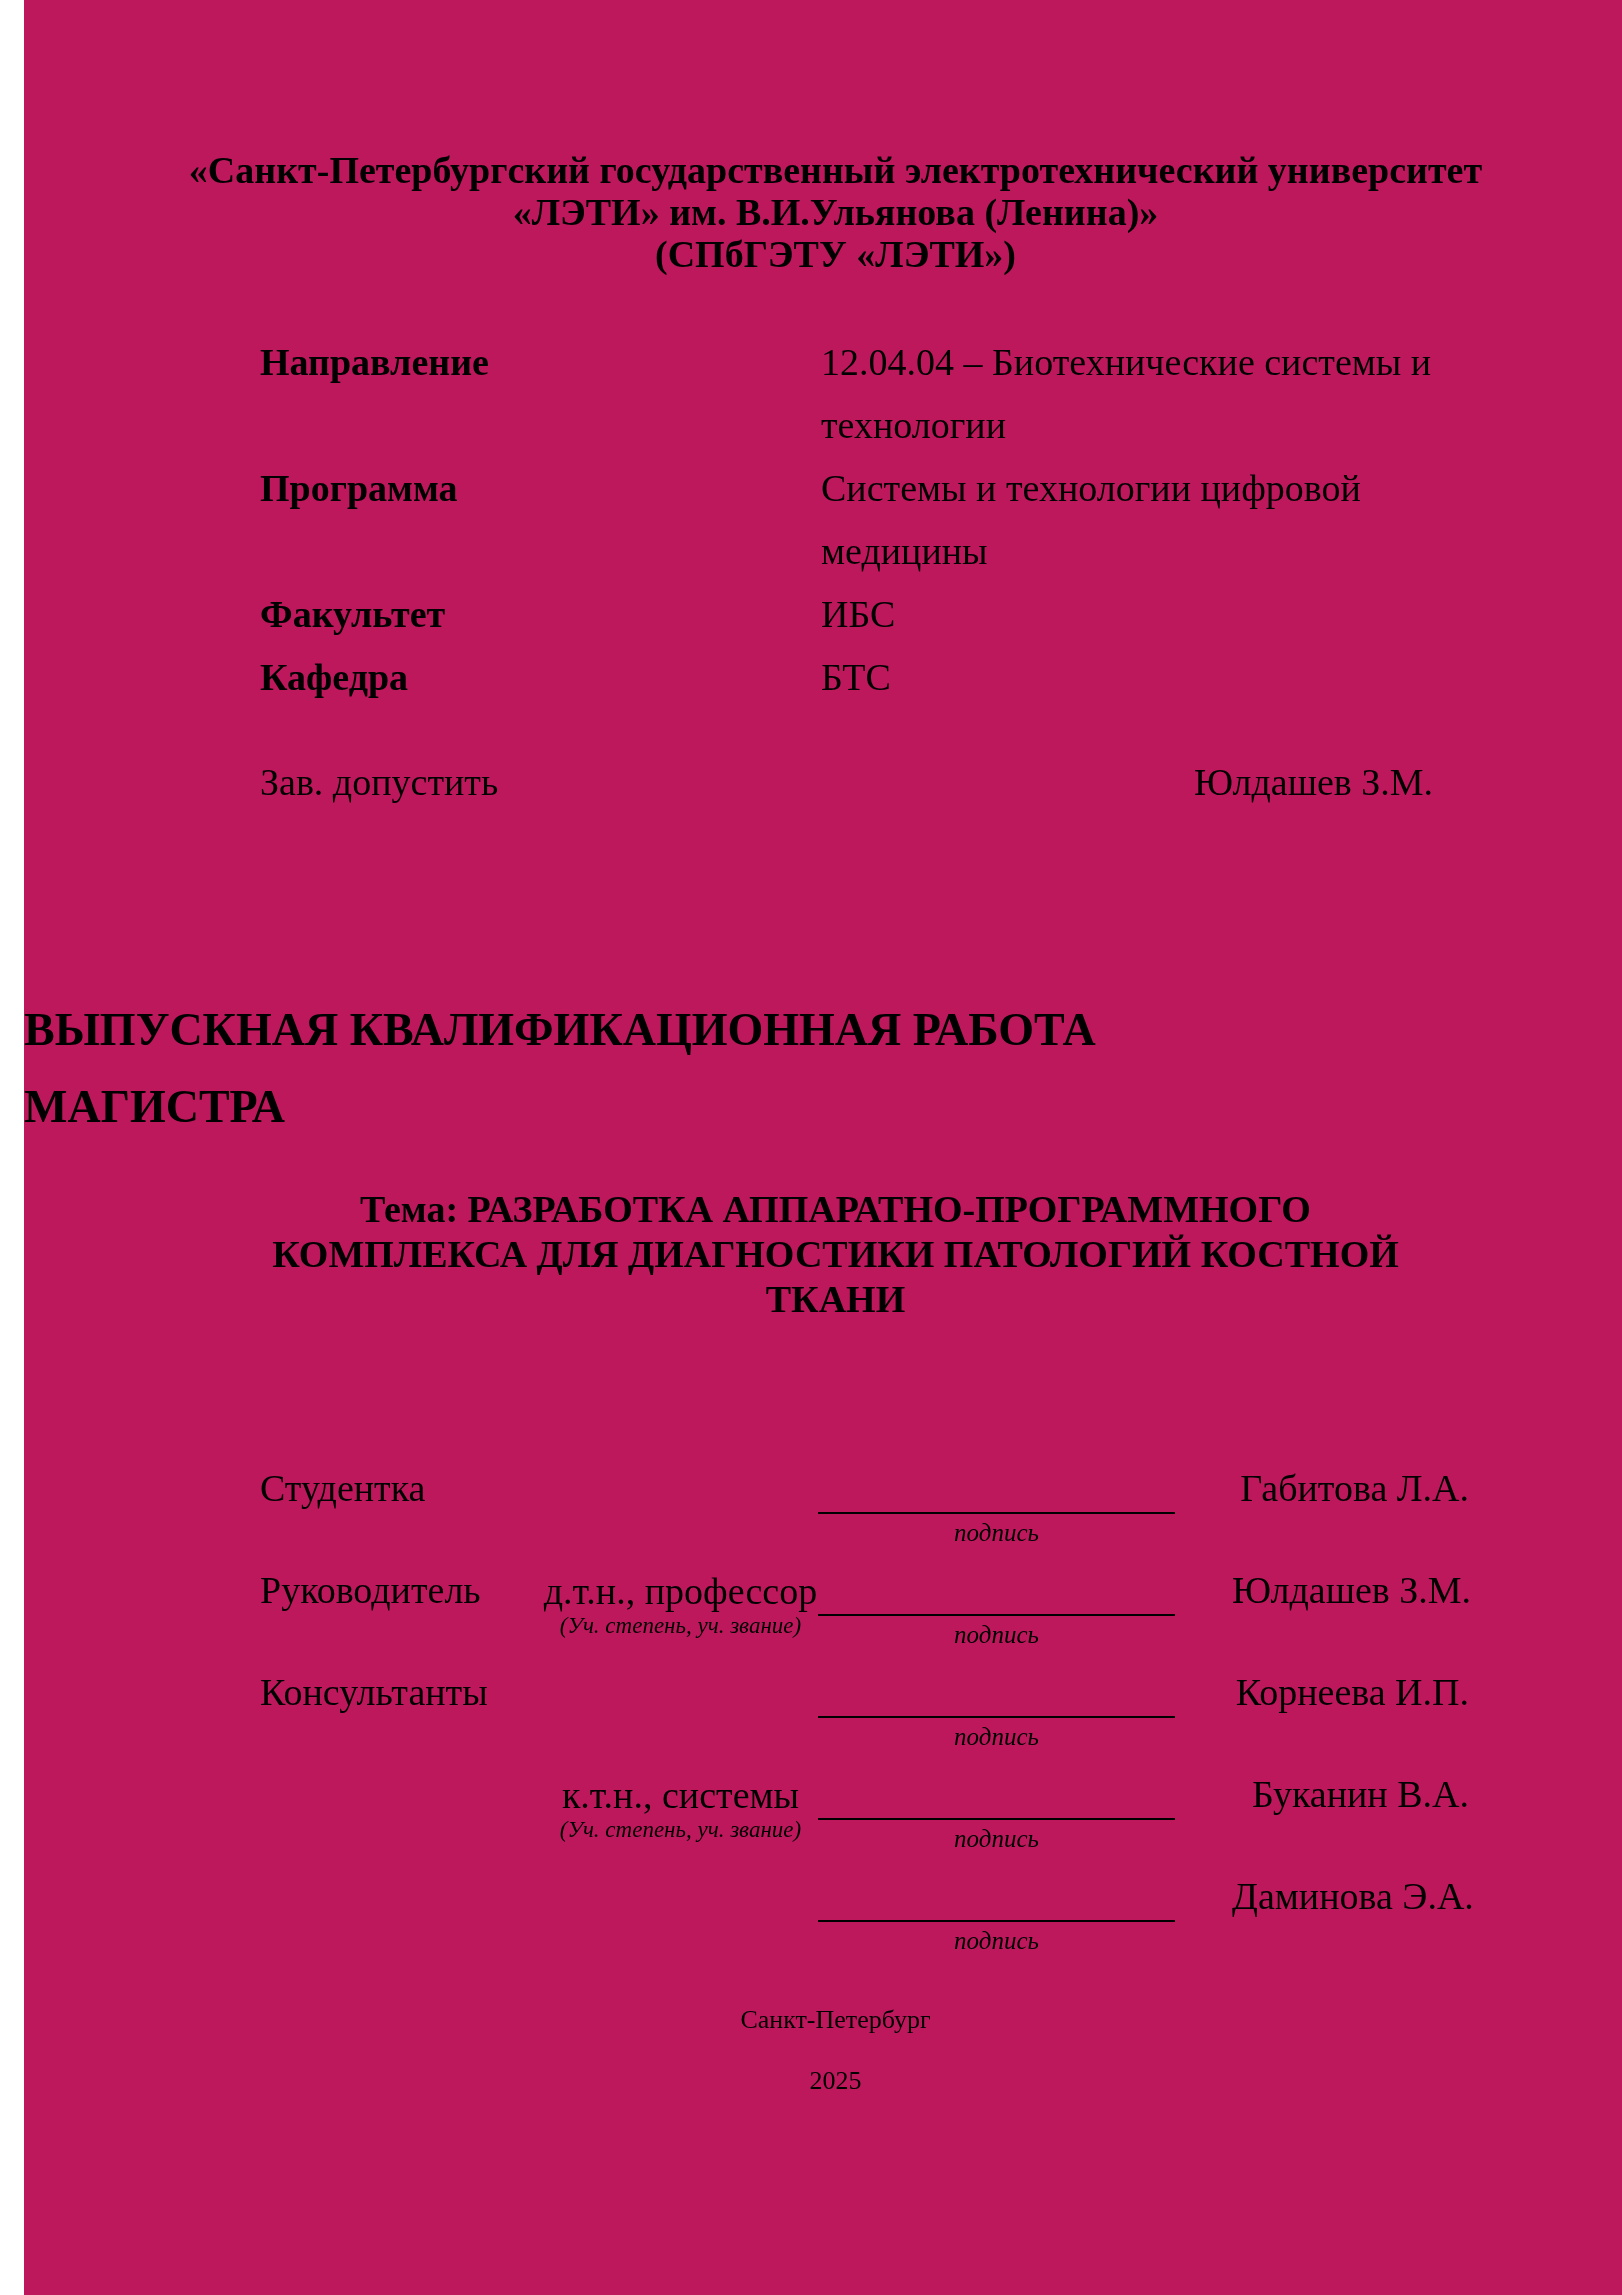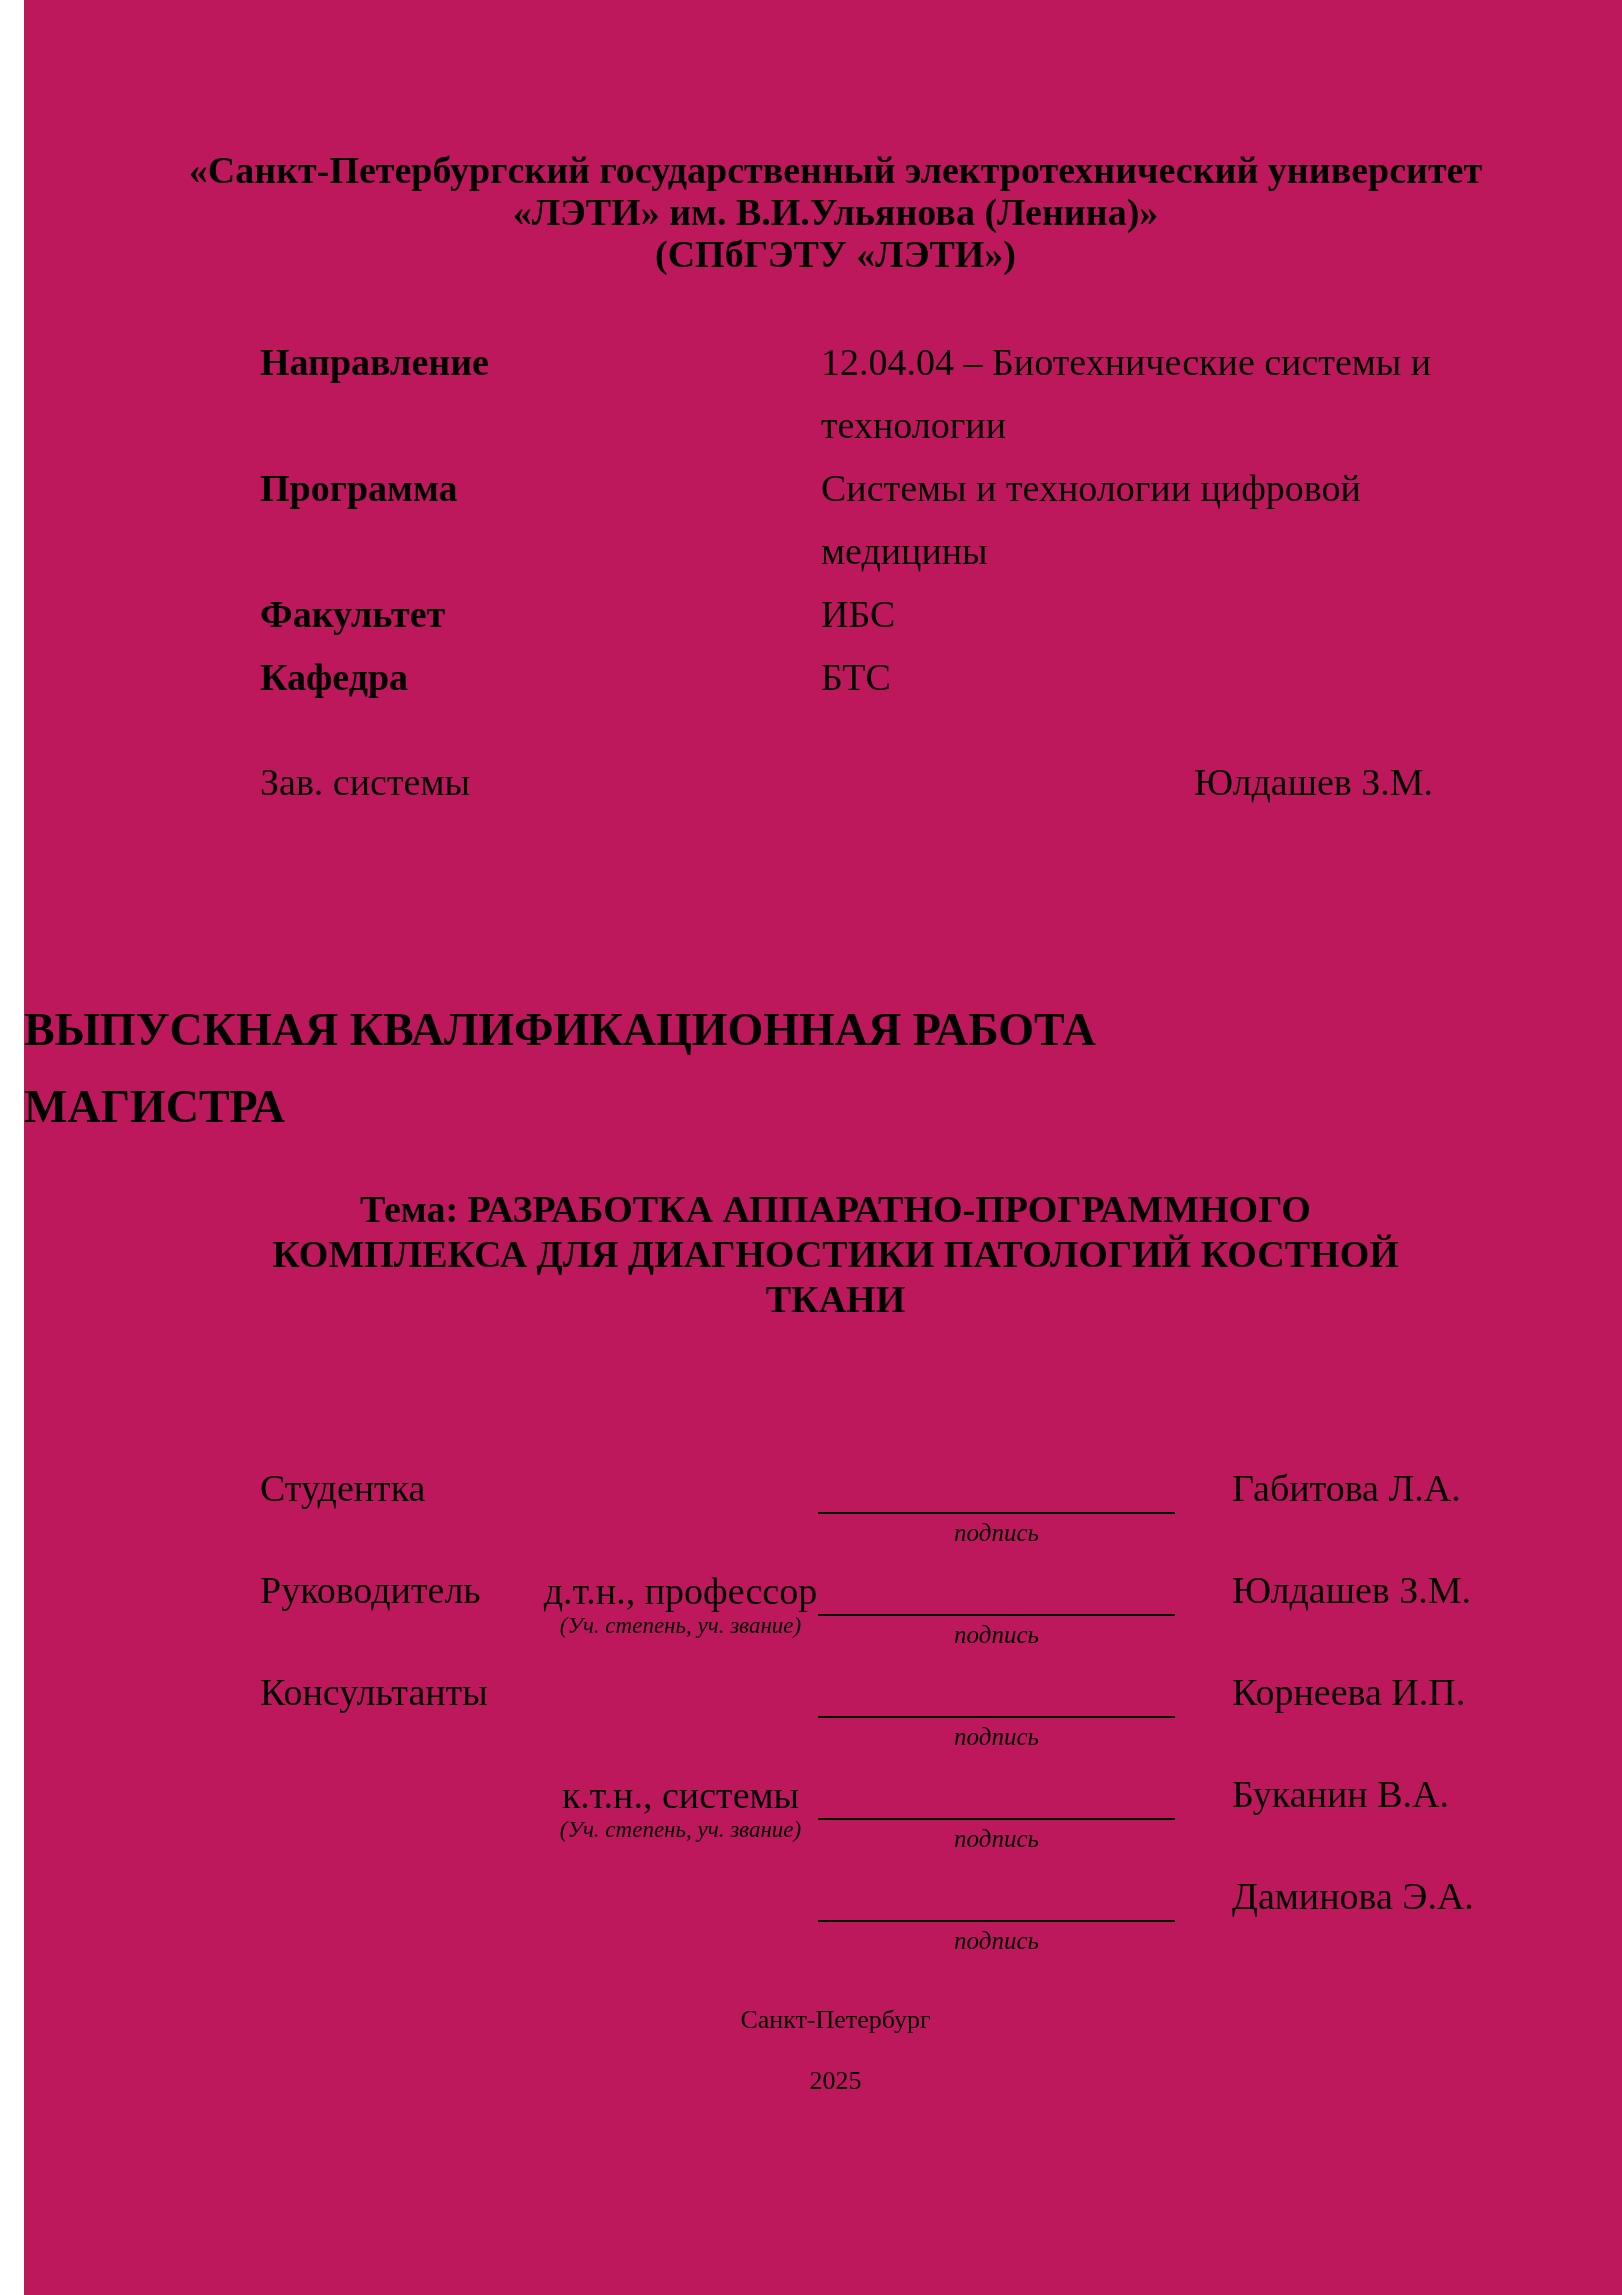--- a/index.html
+++ b/index.html
@@ -101,20 +101,21 @@
     margin-top: 4.7px;
     text-align: center;
     font-size: 25px;
     font-style: italic;
     line-height: 28px;
   }
   .sig-name {
     padding-left: 57px;
     line-height: 44px;
     white-space: nowrap;
+    text-align: right;
   }
 
   
   .footer {
     position: absolute;
     top: 1989px; left: 0; width: 100%;
     text-align: center;
     font-size: 26px;
     line-height: 61px;
   }
@@ -144,21 +145,21 @@
       <div class="field-value multiline">ИБС</div>
     </div>
     <div class="field-row">
       <div class="field-label">Кафедра</div>
       <div class="field-value multiline">БТС</div>
     </div>
   </div>
 
   <div class="admission">
     <div class="admission-row">
-      <span>Зав. системы</span>
+      <span>Зав. допустить</span>
       <span class="head-name">Юлдашев З.М.</span>
     </div>
   </div>
 
   <div class="main-title multiline">ВЫПУСКНАЯ КВАЛИФИКАЦИОННАЯ РАБОТА
 МАГИСТРА</div>
 
   <div class="topic multiline">Тема: РАЗРАБОТКА АППАРАТНО-ПРОГРАММНОГО
 КОМПЛЕКСА ДЛЯ ДИАГНОСТИКИ ПАТОЛОГИЙ КОСТНОЙ
 ТКАНИ</div>

